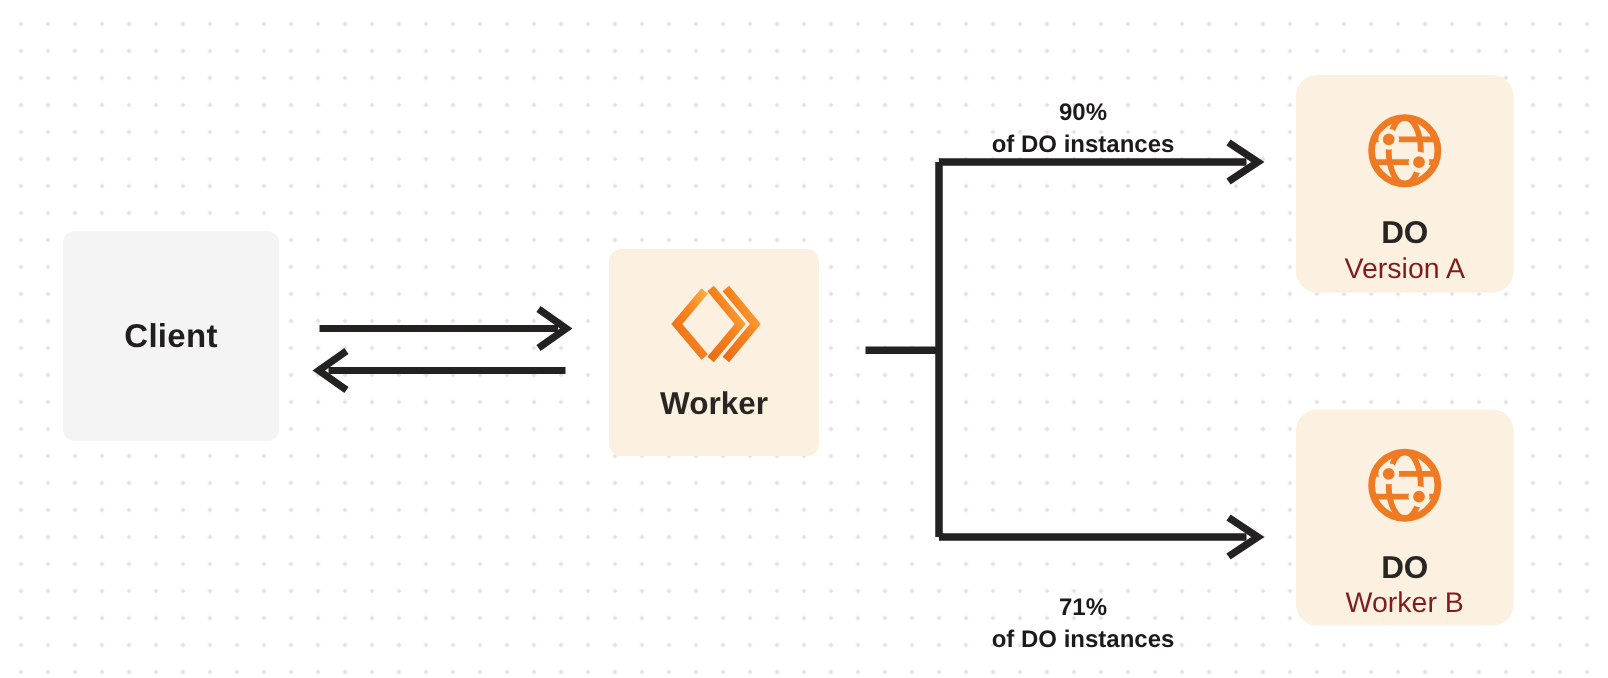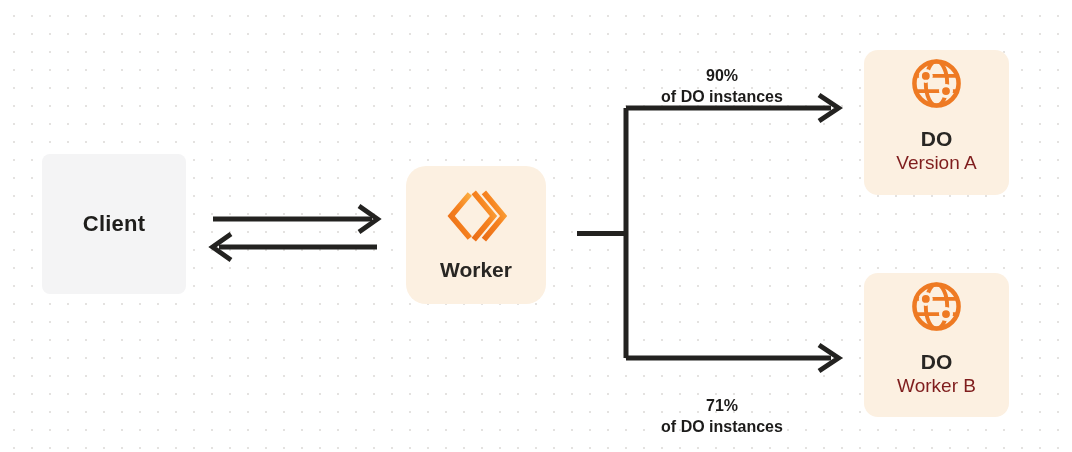--- a/index.html
+++ b/index.html
@@ -31,31 +31,31 @@
   .node-client {
     left: 42px; top: 154px; width: 144px; height: 140px;
     background: #f4f4f5; border-radius: 8px;
   }
   .client-label {
     font-size: 22px; font-weight: 700; color: #1f1e1c;
     letter-spacing: 0.2px;
   }
   .node-worker {
     left: 406px; top: 166px; width: 140px; height: 138px;
-    background: #fcf0e1; border-radius: 20px;
+    background: #fcf0e1; border-radius: 8px;
     justify-content: flex-start; padding-top: 18px;
   }
   .worker-logo { width: 62px; height: 64px; }
   .worker-label {
     margin-top: 10px;
     font-size: 21px; font-weight: 700; color: #282623;
   }
   .node-do {
     width: 145px; background: #fcf0e1; border-radius: 14px;
-    justify-content: flex-start; padding-top: 5px;
+    justify-content: flex-start; padding-top: 22px;
   }
   .node-do-a { left: 864px; top: 50px;  height: 145px; }
   .node-do-b { left: 864px; top: 273px; height: 144px; }
   .globe-icon { width: 57px; height: 57px; }
   .do-title {
     margin-top: 15px;
     font-size: 21px; font-weight: 700; color: #282623;
     line-height: 23px;
   }
   .do-subtitle {

